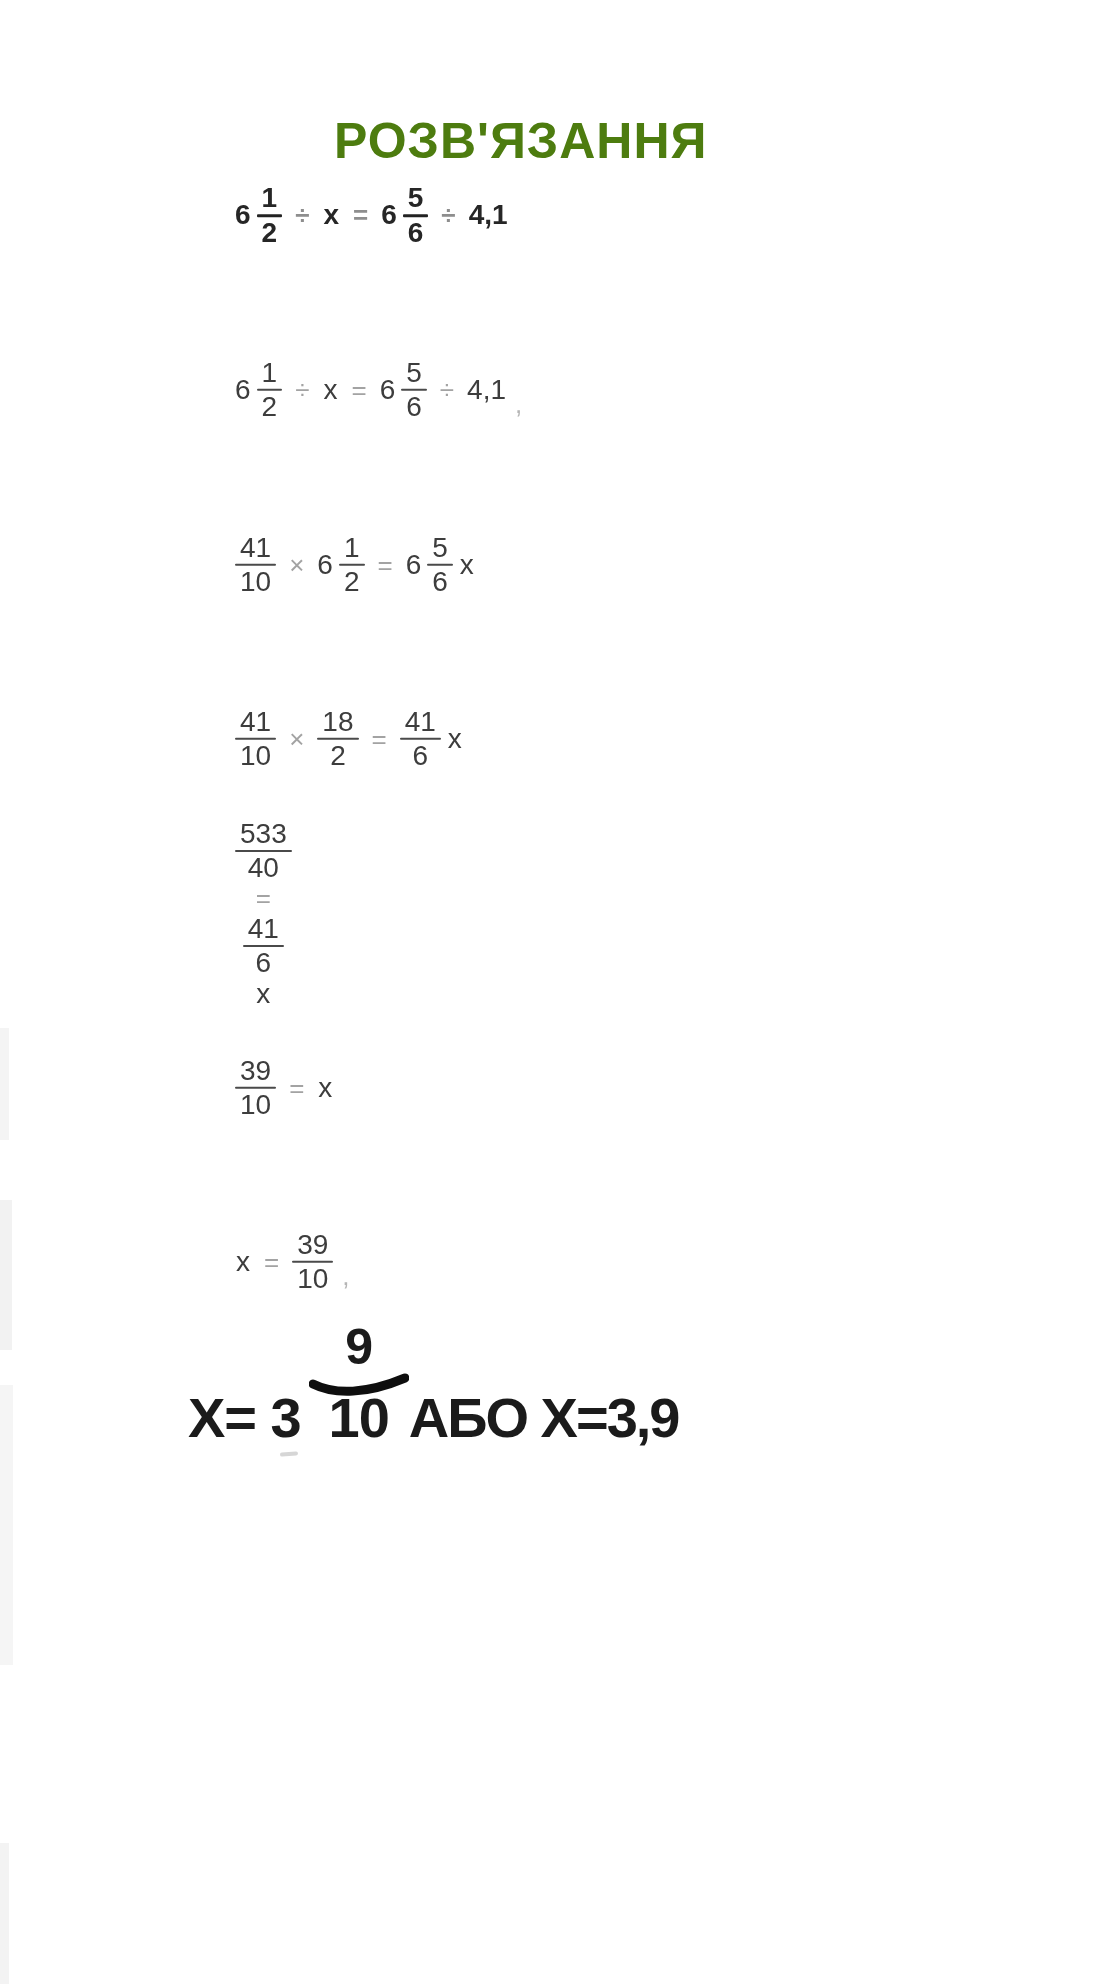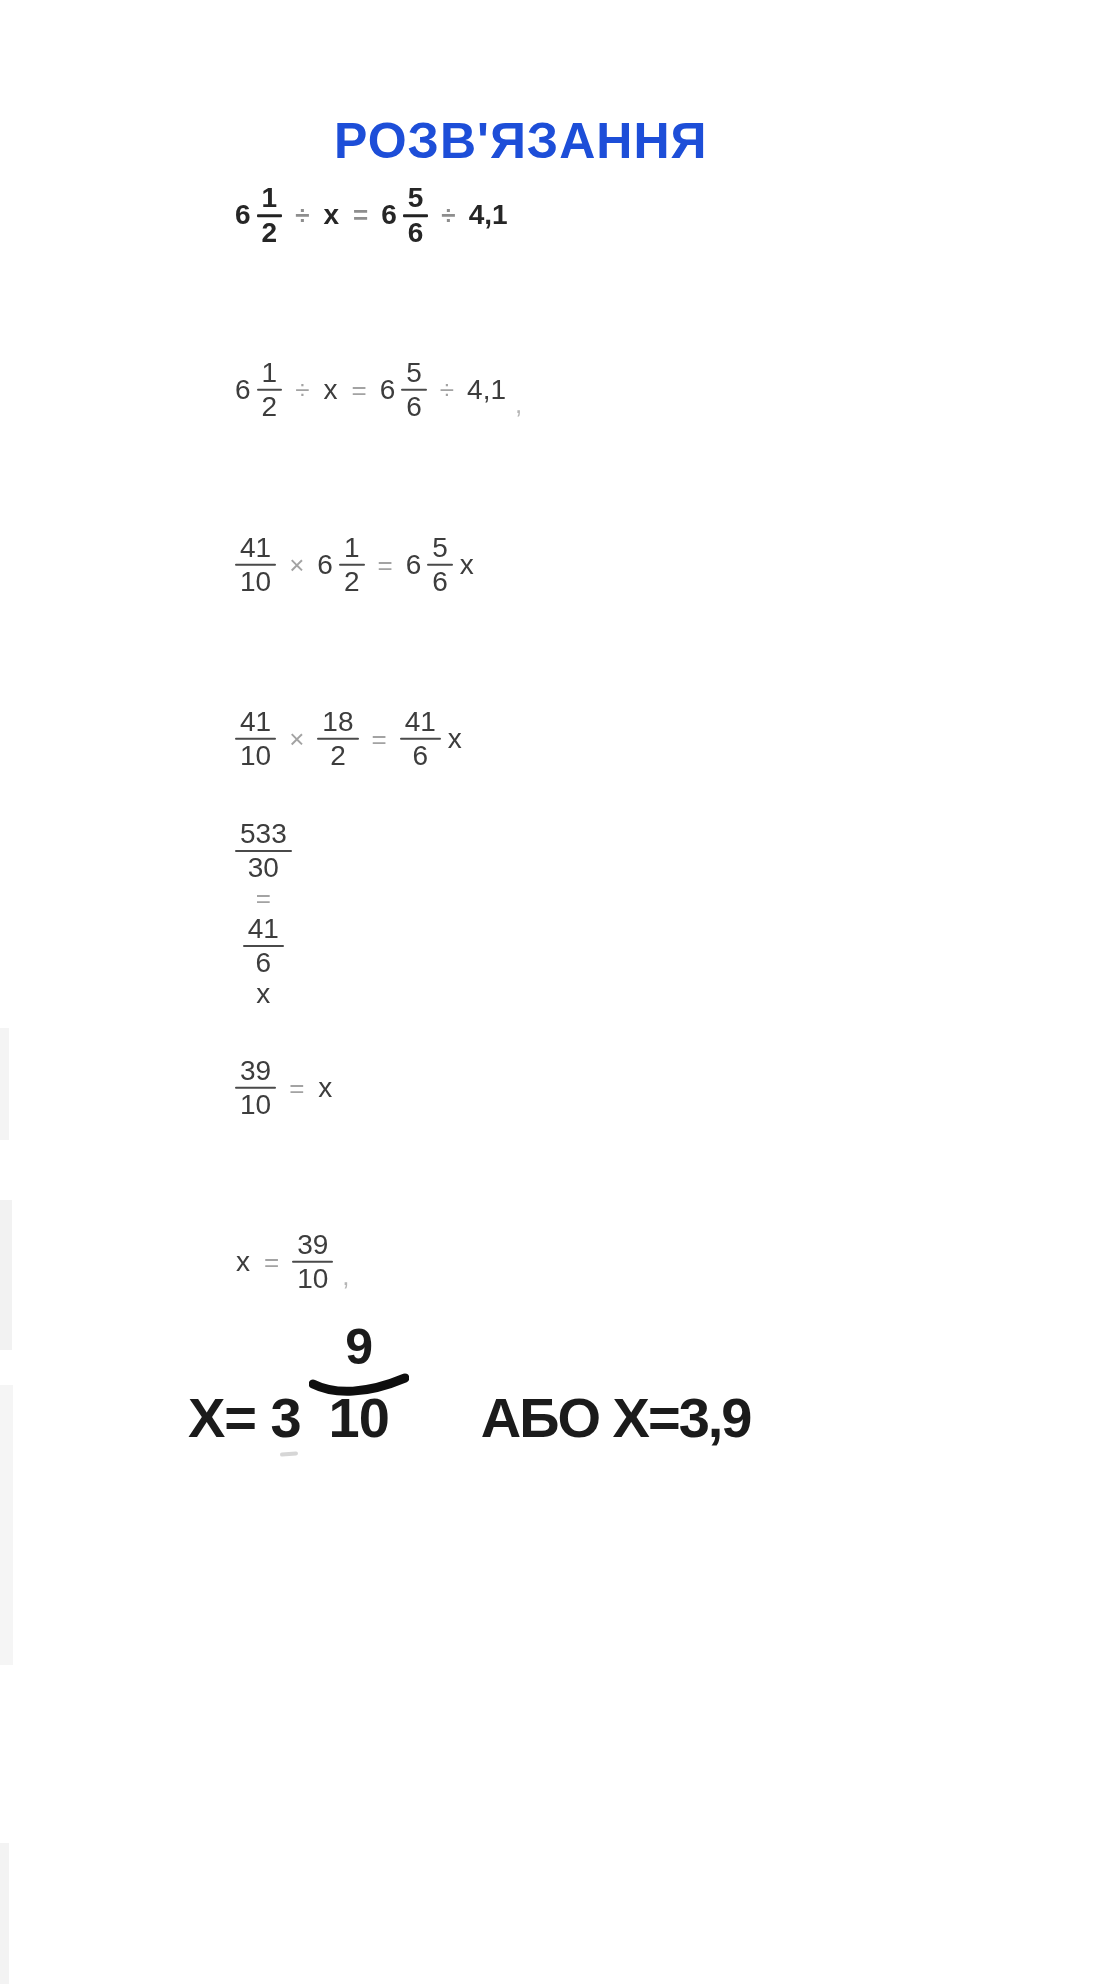--- a/index.html
+++ b/index.html
@@ -34,38 +34,38 @@
     position:absolute; left:188px; top:1324px;
     display:flex; align-items:flex-end;
     font-size:56px; font-weight:700; color:#1b1b1b; letter-spacing:-1px;
     white-space:nowrap;
   }
   .final-line .piece { line-height:52px; }
   .hand-frac { display:inline-flex; flex-direction:column; align-items:center; margin-left:8px; }
   .hf-num { font-size:50px; line-height:46px; }
   .hf-bar { margin:2px 0 -4px 0; }
   .hf-den { font-size:56px; line-height:52px; }
-  .final-alt { margin-left:72px; letter-spacing:-2px; }
+  .final-alt { letter-spacing:-2px; }
   
   .smudge {
     position:absolute; left:280px; top:1452px; width:18px; height:4px;
     background:#d6d6d6; border-radius:2px; transform:rotate(-4deg);
   }
   .edge { position:absolute; left:0; }
   .edge-1 { top:1028px; width:9px;  height:112px; background:#f4f4f4; }
   .edge-2 { top:1200px; width:12px; height:150px; background:#f2f2f2; }
   .edge-3 { top:1385px; width:13px; height:280px; background:#f5f5f5; }
   .edge-4 { top:1843px; width:9px;  height:141px; background:#f3f3f3; }
 </style>
 </head>
 <body>
 
 <div class="page">
 
-  <h1 class="title" style="color: #1d4ed8;">РОЗВ'ЯЗАННЯ</h1>
+  <h1 class="title" style="color: #4d7c0f;">РОЗВ'ЯЗАННЯ</h1>
 
   <div id="equation-list">
       <div class="eq-row bold" style="top: 216px;">
         <span class="tk tk-int">6</span>
         <span class="frac">
           <span class="fn">1</span>
           <span class="fbar"></span>
           <span class="fd">2</span>
         </span>
         <span class="tk tk-op">÷</span>
@@ -139,21 +139,21 @@
           <span class="fn">41</span>
           <span class="fbar"></span>
           <span class="fd">6</span>
         </span>
         <span class="tk tk-var">x</span>
       </div>
       <div class="eq-row" style="top: 914px; flex-direction: column;">
         <span class="frac">
           <span class="fn">533</span>
           <span class="fbar"></span>
-          <span class="fd">30</span>
+          <span class="fd">40</span>
         </span>
         <span class="tk tk-op">=</span>
         <span class="frac">
           <span class="fn">41</span>
           <span class="fbar"></span>
           <span class="fd">6</span>
         </span>
         <span class="tk tk-var">x</span>
       </div>
       <div class="eq-row" style="top: 1088px;">

